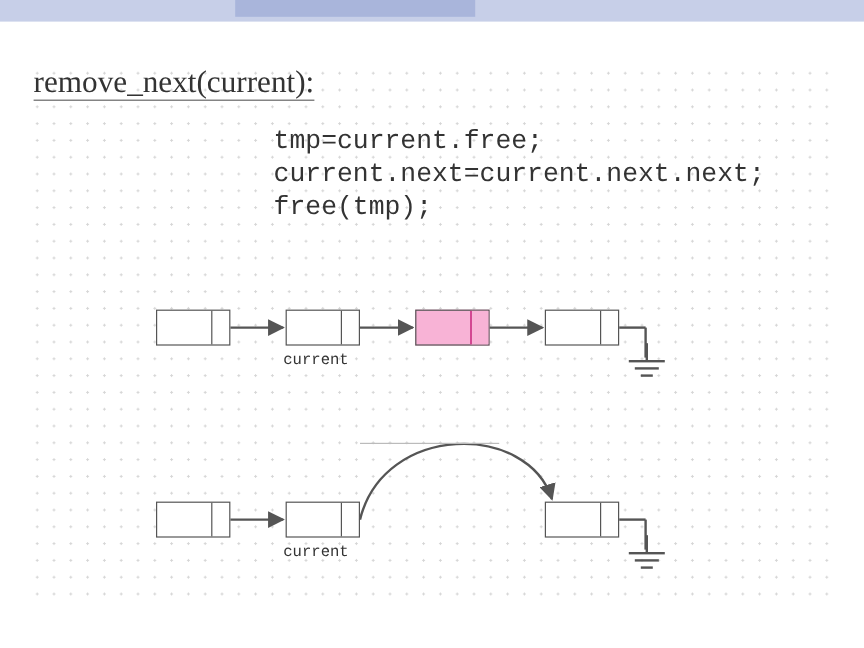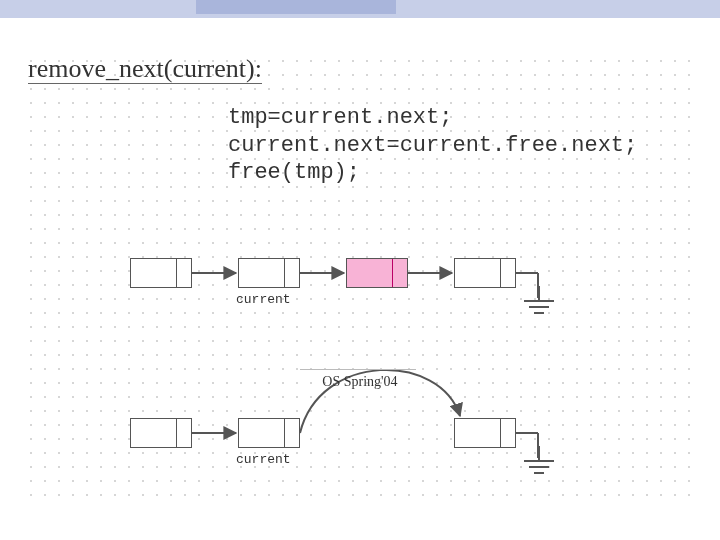--- a/index.html
+++ b/index.html
@@ -33,22 +33,22 @@
 </head>
 <body>
 
 <div class="slide">
   <div class="top-band"></div>
   <div class="top-box"></div>
   <div class="grid"></div>
 
   <div class="title"><u>remove_next(current):</u></div>
 
-  <div class="code"><span>tmp=current.next;</span>
-<span>current.next=current.free.next;</span>
+  <div class="code"><span>tmp=current.free;</span>
+<span>current.next=current.next.next;</span>
 <span>free(tmp);</span></div>
 
   <div class="node" style="left:130px;top:258px">
       <div class="ptr"></div>
     </div>
   <div class="node" style="left:238px;top:258px">
       <div class="ptr"></div>
     </div>
   <div class="node pink" style="left:346px;top:258px">
       <div class="ptr"></div>
@@ -94,14 +94,13 @@
     <line x1="516" y1="273" x2="538" y2="273" stroke="#555" stroke-width="2"></line>
     <line x1="538" y1="273" x2="538" y2="298" stroke="#555" stroke-width="2"></line>
 
     <line x1="192" y1="433" x2="236" y2="433" stroke="#555" stroke-width="2" marker-end="url(#ah)"></line>
     <path d="M300,433 C320,352 440,352 460,416" fill="none" stroke="#555" stroke-width="2" marker-end="url(#ah)"></path>
     <line x1="516" y1="433" x2="538" y2="433" stroke="#555" stroke-width="2"></line>
     <line x1="538" y1="433" x2="538" y2="458" stroke="#555" stroke-width="2"></line>
   </svg>
 
   <div class="footer-rule"></div>
-  <div class="footer">OS Spring'04</div>
 </div>
 
 </body></html>

